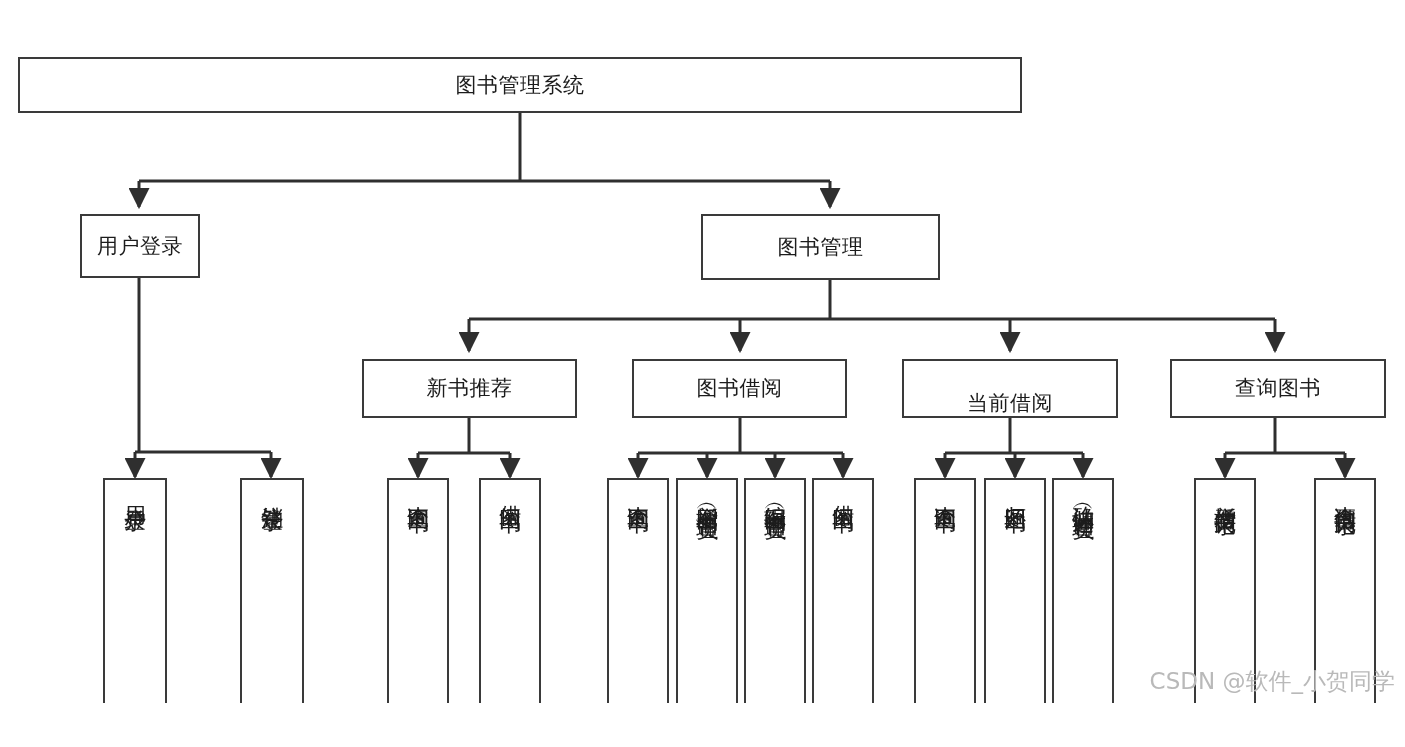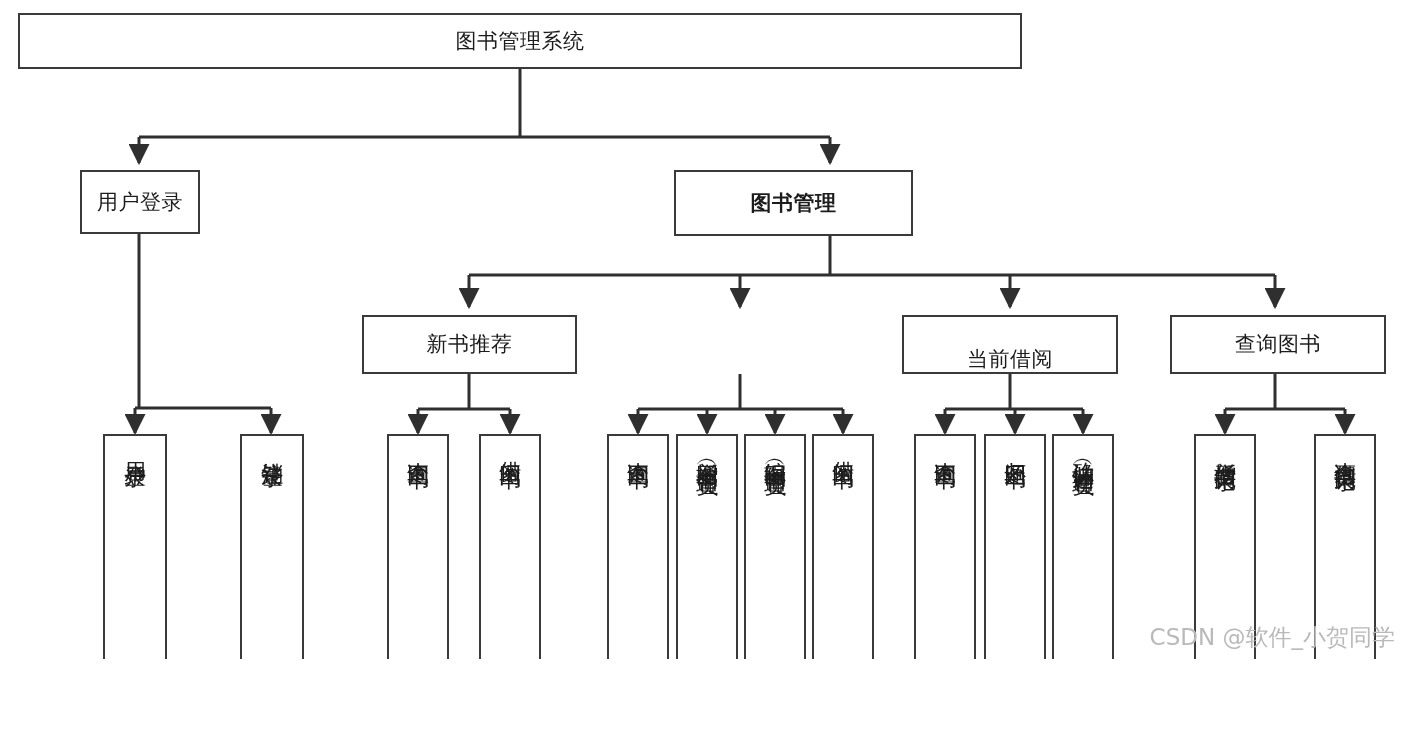--- a/index.html
+++ b/index.html
@@ -10,20 +10,21 @@
   }
   body {
     font-family: "DejaVu Sans", "Liberation Sans", sans-serif;
   }
   #diagram-root {
     position: relative;
     width: 1405px;
     height: 659px;
     background: #ffffff;
     overflow: hidden;
+    margin-top: 44px;
   }
   #edge-layer {
     position: absolute;
     left: 0;
     top: 0;
     width: 1405px;
     height: 747px;
     pointer-events: none;
   }
   .node {
@@ -129,27 +130,30 @@
     </g>
   </svg>
 
   <div class="node node-root" style="left:18px; top:13px; width:1004px; height:56px;">
     <span class="label">图书管理系统</span>
   </div>
 
   <div class="node node-l2" style="left:80px; top:170px; width:120px; height:64px;">
     <span class="label">用户登录</span>
   </div>
-  <div class="node node-l2" style="left:674px; top:170px; width:239px; height:66px;font-weight:bold;">
+  <div class="node node-l2" style="left:701px; top:170px; width:239px; height:66px;">
     <span class="label">图书管理</span>
   </div>
 
   <div class="node node-l3" style="left:362px; top:315px; width:215px; height:59px;">
     <span class="label">新书推荐</span>
   </div>
+  <div class="node node-l3" style="left:632px; top:315px; width:215px; height:59px;">
+    <span class="label">图书借阅</span>
+  </div>
   <div class="node node-l3" style="left:902px; top:315px; width:216px; height:59px;align-items:flex-end;">
     <span class="label">当前借阅</span>
   </div>
   <div class="node node-l3" style="left:1170px; top:315px; width:216px; height:59px;">
     <span class="label">查询图书</span>
   </div>
 
   <div class="node node-leaf" style="left:103px; top:434px; width:64px; height:301px;">
     <span class="label">用户登录</span>
   </div>

